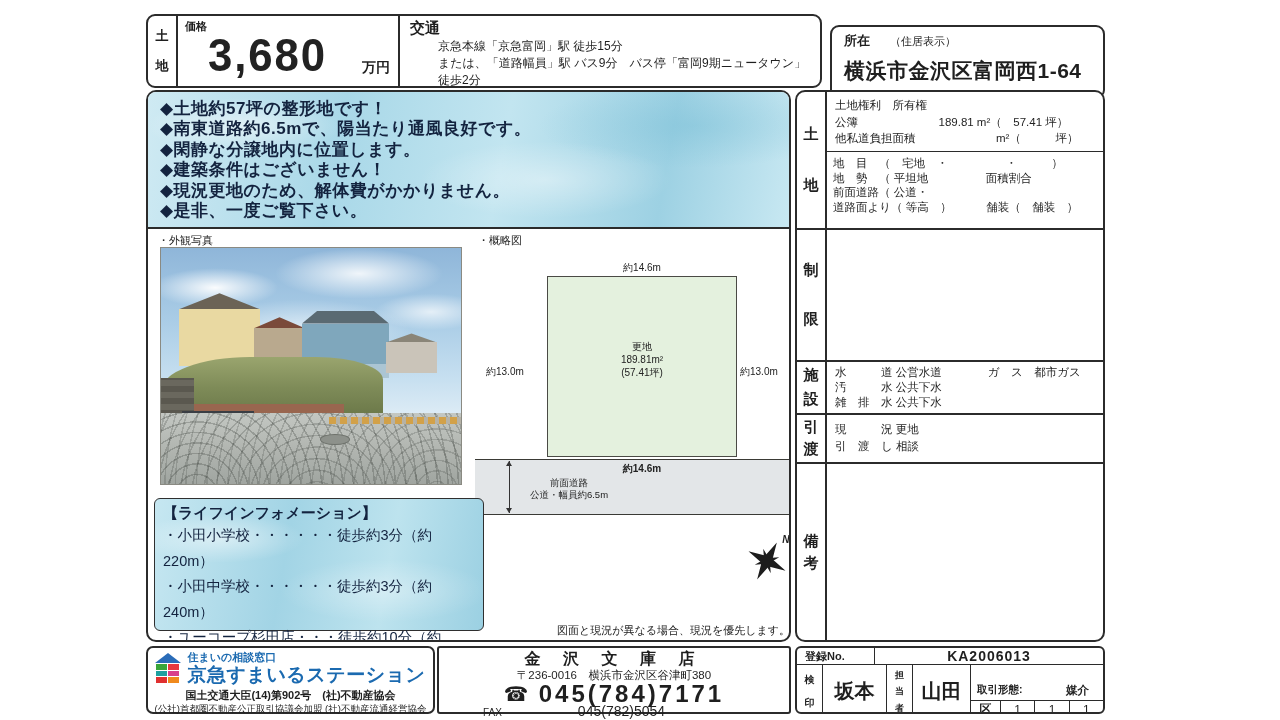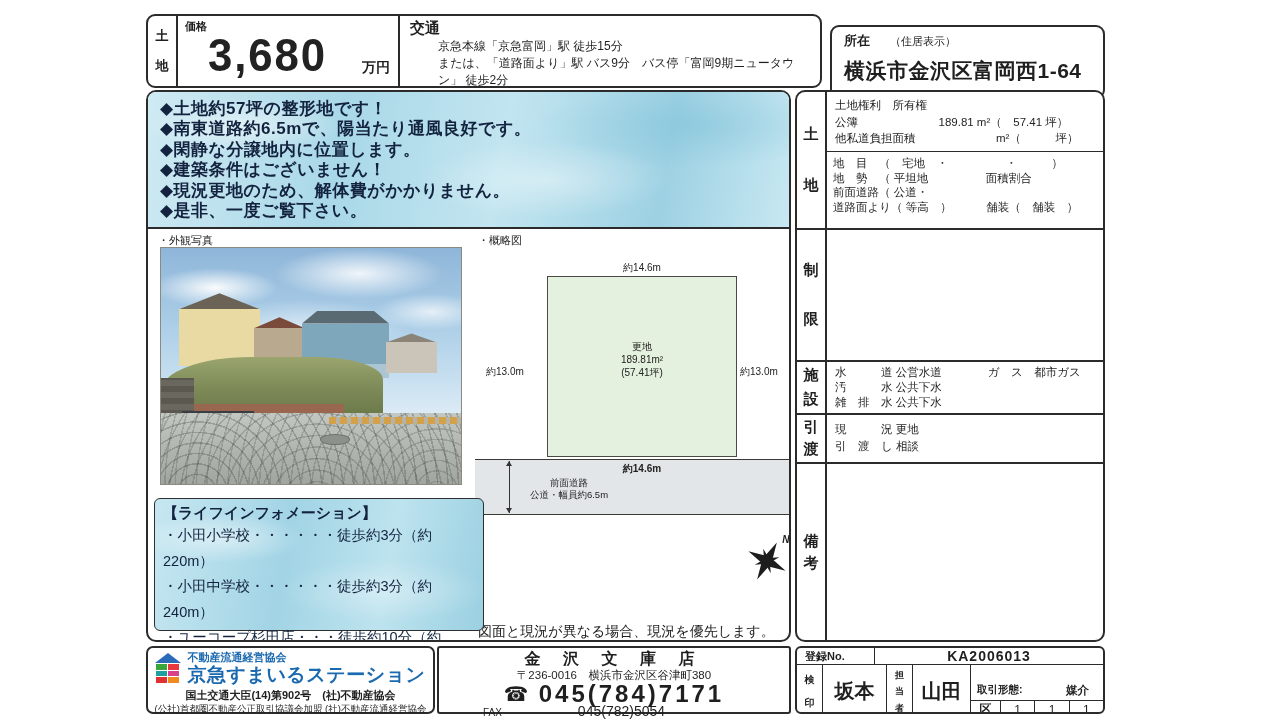--- a/index.html
+++ b/index.html
@@ -100,22 +100,22 @@
   .road-arrow::before,.road-arrow::after { content:""; position:absolute; left:-3px;
     border-left:3.5px solid transparent; border-right:3.5px solid transparent; }
   .road-arrow::before { top:0; border-bottom:5px solid #333; }
   .road-arrow::after { bottom:0; border-top:5px solid #333; }
   .road-text { position:absolute; left:366px; top:385px; width:110px; text-align:center;
     font-size:9.5px; line-height:12px; color:#222; }
   .compass { position:absolute; left:598px; top:448px; width:42px; height:42px;
     transform:rotate(28deg); }
   .compass-n { position:absolute; left:24px; top:-12px; font-size:10px; font-style:italic;
     font-weight:bold; transform:rotate(-28deg); }
-  .disclaimer { position:absolute; left:330px; top:531px; width:312px; text-align:left;
-    font-size:14px; color:#222; }
+  .disclaimer { position:absolute; left:330px; top:531px; width:312px; text-align:right;
+    font-size:11px; color:#222; }
 
   
   .life-box { position:absolute; left:6px; top:406px; width:330px; height:133px;
     border:1.5px solid #2f2f2f; border-radius:6px; padding:5px 8px;
     background:
       radial-gradient(120px 35px at 20% 30%, rgba(255,255,255,.5), transparent 70%),
       radial-gradient(150px 45px at 70% 70%, rgba(255,255,255,.35), transparent 70%),
       linear-gradient(100deg,#c6e7f1 0%,#a2d4e5 40%,#bde3ee 70%,#9bd0e2 100%); }
   .life-title { font-size:15px; font-weight:bold; color:#13233f; }
   .life-item { font-size:14.5px; font-weight:500; line-height:25.5px; color:#13233f; }
@@ -218,21 +218,21 @@
         </div>
     </div>
     <div class="price-cell">
       <span class="price-label">価格</span>
       <span class="price-value">3,680</span>
       <span class="price-unit">万円</span>
     </div>
     <div class="transport-cell">
       <div class="transport-label">交通</div>
       <div class="transport-line">京急本線「京急富岡」駅 徒歩15分</div>
-      <div class="transport-line">または、「道路面より」駅 バス9分　バス停「富岡9期ニュータウン」 徒歩2分</div>
+      <div class="transport-line">または、「道路幅員」駅 バス9分　バス停「富岡9期ニュータウン」 徒歩2分</div>
     </div>
   </div>
 
   <div class="box-location bordered">
     <div class="loc-head">
       <span class="loc-label">所在</span>
       <span class="loc-sub">（住居表示）</span>
     </div>
     <div class="loc-value">横浜市金沢区富岡西1-64</div>
   </div>
@@ -375,21 +375,21 @@
         <div class="sq-grid">
           <div class="sq s1"></div>
             <div class="sq s2"></div>
           <div class="sq s3"></div>
             <div class="sq s4"></div>
           <div class="sq s5"></div>
             <div class="sq s6"></div>
         </div>
       </div>
       <div class="agency-text">
-        <div class="agency-tagline">不動産流通経営協会</div>
+        <div class="agency-tagline">住まいの相談窓口</div>
         <div class="agency-brand">京急すまいるステーション</div>
       </div>
     </div>
     <div class="agency-lic1">国土交通大臣(14)第902号　(社)不動産協会</div>
     <div class="agency-lic2">(公社)首都圏不動産公正取引協議会加盟 (社)不動産流通経営協会</div>
   </div>
 
   <div class="footer-store bordered">
     <div class="store-name">金 沢 文 庫 店</div>
     <div class="store-address">〒236-0016　横浜市金沢区谷津町380</div>

